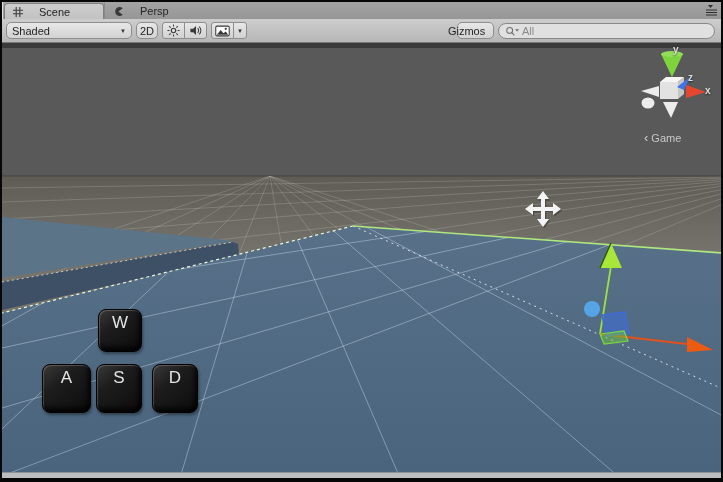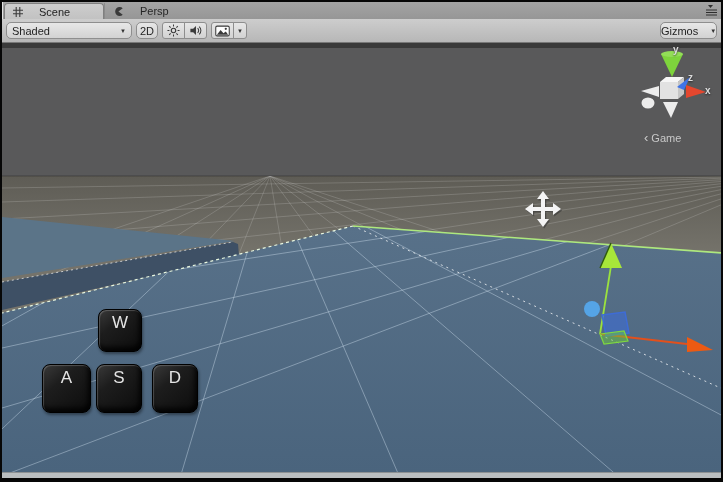--- a/index.html
+++ b/index.html
@@ -18,21 +18,21 @@
   .tbtn { height:17px; background:linear-gradient(#e7e7e7,#d2d2d2); border:1px solid #8e8e8e; border-radius:5px; font-size:11px; color:#1f1f1f; display:flex; align-items:center; justify-content:center; }
   .dd-arrow { font-size:6px; color:#333; line-height:1; }
   .shading { width:126px; justify-content:space-between; padding:0 5px; }
   .btn2d { width:22px; }
   .iconbtn { width:23px; }
   .group { display:flex; }
   .group .tbtn { border-radius:0; margin-left:-1px; }
   .group .tbtn:first-child { border-radius:3px 0 0 3px; margin-left:0; }
   .group .tbtn:last-child { border-radius:0 3px 3px 0; }
   .spacer { flex:1; }
-  .gizmosbtn { width:57px; gap:12px; }
+  .gizmosbtn { width:37px; gap:12px; }
   .search { width:217px; height:16px; background:#e0e0e0; border:1px solid #8a8a8a; border-radius:9px; display:flex; align-items:center; padding:0 6px; gap:2px; margin-right:2px; }
   .search input { border:none; background:transparent; outline:none; font-size:11px; color:#444; width:160px; font-family:"Liberation Sans",sans-serif; }
   .search input::placeholder { color:#8a8a8a; }
 
   
   .viewport { position:relative; width:719px; height:429px; background:#59595a; }
   .viewport svg { display:block; }
   .frame-strip { height:6px; background:#babec0; border-top:1px solid #8d9193; }
   .frame-black { height:2px; background:#050505; }
 
@@ -104,20 +104,28 @@
         </svg>
       </div>
       <div class="tbtn" style="width:14px">
         <span class="dd-arrow">▼</span>
       </div>
     </div>
     <div class="spacer"></div>
     <div class="tbtn gizmosbtn">
       <span>Gizmos</span>
       <span class="dd-arrow">▼</span>
+    </div>
+    <div class="search">
+      <svg width="15" height="12" viewBox="0 0 16 12">
+        <circle cx="5" cy="5.4" r="3.1" fill="none" stroke="#6f6f6f" stroke-width="1.1"></circle>
+        <path d="M7.3 7.7 L10 10.6" stroke="#6f6f6f" stroke-width="1.2"></path>
+        <path d="M10.8 4 H15 L12.9 6.6 Z" fill="#6f6f6f"></path>
+      </svg>
+      <input type="text" placeholder="All" style="">
     </div>
   </div>
 
   <div class="viewport">
     <svg width="719" height="429" viewBox="2 45 719 429">
       <defs>
         <linearGradient id="groundGrad" x1="0" y1="178" x2="0" y2="474" gradientUnits="userSpaceOnUse">
           <stop offset="0" stop-color="#5e5c55"></stop>
             <stop offset="0.25" stop-color="#74726a"></stop>
             <stop offset="1" stop-color="#7d7b71"></stop>

